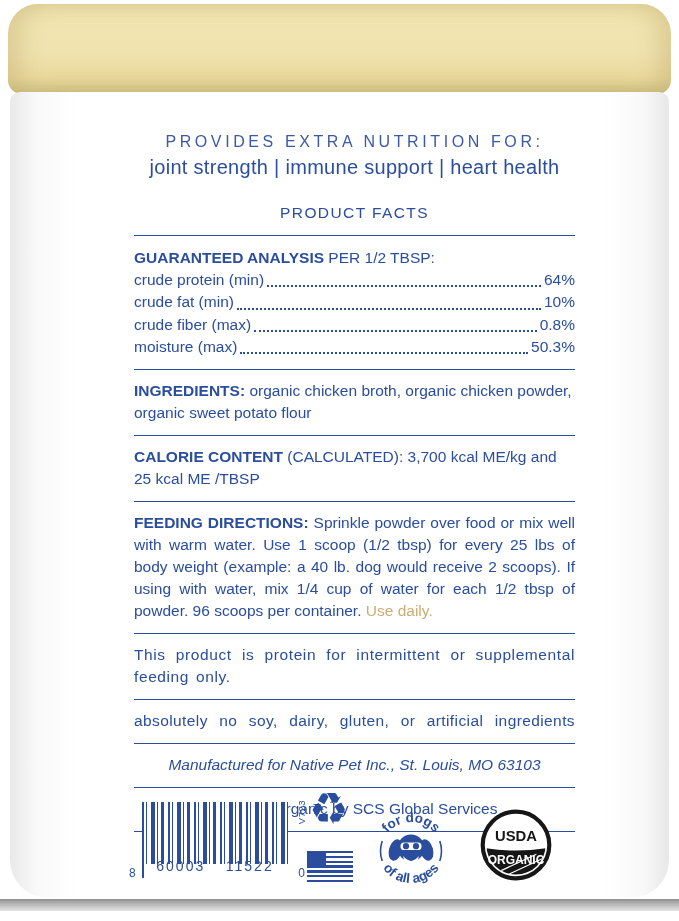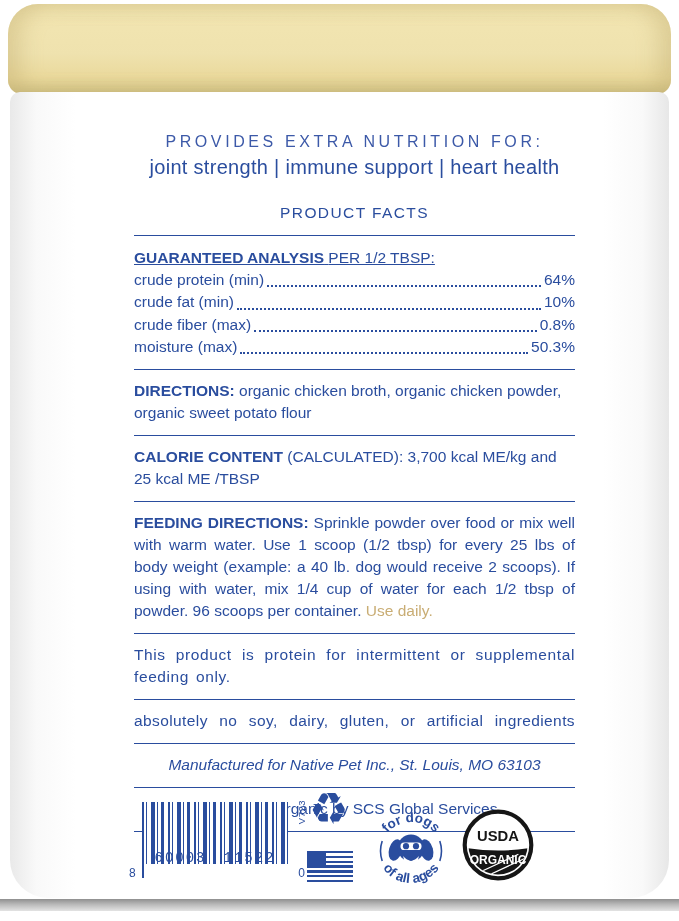--- a/index.html
+++ b/index.html
@@ -32,21 +32,21 @@
   
   .content{position:absolute;left:134px;top:133px;width:441px;color:var(--blue);}
   .center{text-align:center;}
   .tagline-title{font-size:16px;letter-spacing:3.6px;color:var(--blue-soft);}
   .tagline-sub{font-size:20px;margin-top:5px;letter-spacing:.3px;}
   .product-facts{font-size:15.5px;font-weight:normal;letter-spacing:1.4px;margin-top:25px;}
   .rule{border:0;border-top:1.6px solid var(--blue);margin:0;}
   .rule.first{margin-top:13px;}
   .sec{padding:10px 0 11px 0;font-size:15.5px;line-height:1.42;}
   .b{font-weight:bold;}
-  .ga-head{font-size:15.5px;line-height:1.5;text-decoration:underline;}
+  .ga-head{font-size:15.5px;line-height:1.5;}
   .ga-row{display:flex;align-items:flex-end;font-size:15.5px;line-height:1.43;}
   .leader{flex:1;border-bottom:2px dotted var(--blue);margin:0 3px;transform:translateY(-4px);}
   .just{text-align:justify;}
   .note{letter-spacing:.6px;word-spacing:2px;}
   .claims{font-size:15.5px;letter-spacing:.4px;text-align:justify;text-align-last:justify;}
   .gold{color:var(--gold);}
   .manu{font-size:15.5px;line-height:1.45;font-style:italic;}
   .cert{font-size:15.5px;}
 
   
@@ -54,33 +54,33 @@
   .barcode{position:absolute;left:142px;top:7px;width:152px;height:80px;}
   .bars{position:absolute;left:0;top:0;width:146px;height:62px;
     background:repeating-linear-gradient(90deg,
       var(--blue) 0 2px,#fff 2px 4px,
       var(--blue) 4px 5px,#fff 5px 9px,
       var(--blue) 9px 13px,#fff 13px 15px,
       var(--blue) 15px 16px,#fff 16px 19px,
       var(--blue) 19px 22px,#fff 22px 26px);}
   .guard{position:absolute;top:0;width:2px;height:76px;background:var(--blue);}
   .guard.g1{left:0;}　.guard.g2{left:72px;}　.guard.g3{left:144px;}
-  .bar-digits{position:absolute;left:4px;top:48px;width:138px;display:flex;
-    justify-content:space-around;font-size:14px;letter-spacing:2px;font-family:Liberation Mono, monospace;}
+  .bar-digits{position:absolute;left:4px;top:56px;width:138px;display:flex;
+    justify-content:space-around;font-size:14px;letter-spacing:2px;}
   .d-side{position:absolute;font-size:12px;}
   .d-left{left:-13px;top:64px;}
   .d-right{right:-11px;top:64px;}
   .vcode{position:absolute;right:-13px;top:-2px;font-size:9.5px;letter-spacing:.5px;
     writing-mode:vertical-rl;transform:rotate(180deg);}
   .recycle{position:absolute;left:309px;top:-8px;font-size:44px;line-height:1;color:var(--blue);}
   .flag{position:absolute;left:307px;top:56px;width:46px;height:33px;
     background:repeating-linear-gradient(180deg,var(--blue) 0 2.4px,#fff 2.4px 4.8px);}
   .flag::before{content:"";position:absolute;left:0;top:0;width:19px;height:14.5px;background:var(--blue);}
   .stamp{position:absolute;left:369px;top:2px;}
-  .usda{position:absolute;left:461px;top:13px;}
+  .usda{position:absolute;left:479px;top:13px;}
 </style>
 </head>
 <body>
 
 <div class="stage">
 
   <div class="lid"></div>
   <div class="lid-shadow"></div>
   <div class="body"></div>
 
@@ -112,21 +112,21 @@
       </div>
       <div class="ga-row">
         <span>moisture (max)</span>
           <span class="leader"></span>
           <span>50.3%</span>
       </div>
     </div>
 
     <hr class="rule">
 
-    <p class="sec"><span class="b">DIRECTIONS:</span> <span>organic chicken broth, organic chicken powder, organic sweet potato flour</span></p>
+    <p class="sec"><span class="b">INGREDIENTS:</span> <span>organic chicken broth, organic chicken powder, organic sweet potato flour</span></p>
 
     <hr class="rule">
 
     <p class="sec"><span class="b">CALORIE CONTENT</span> <span>(CALCULATED): 3,700 kcal ME/kg and 25 kcal ME /TBSP</span></p>
 
     <hr class="rule">
 
     <p class="sec just"><span class="b">FEEDING DIRECTIONS:</span> <span>Sprinkle powder over food or mix well with warm water. Use 1 scoop (1/2 tbsp) for every 25 lbs of body weight (example: a 40 lb. dog would receive 2 scoops). If using with water, mix 1/4 cup of water for each 1/2 tbsp of powder. 96 scoops per container.</span> <span class="gold">Use daily.</span></p>
 
     <hr class="rule">

